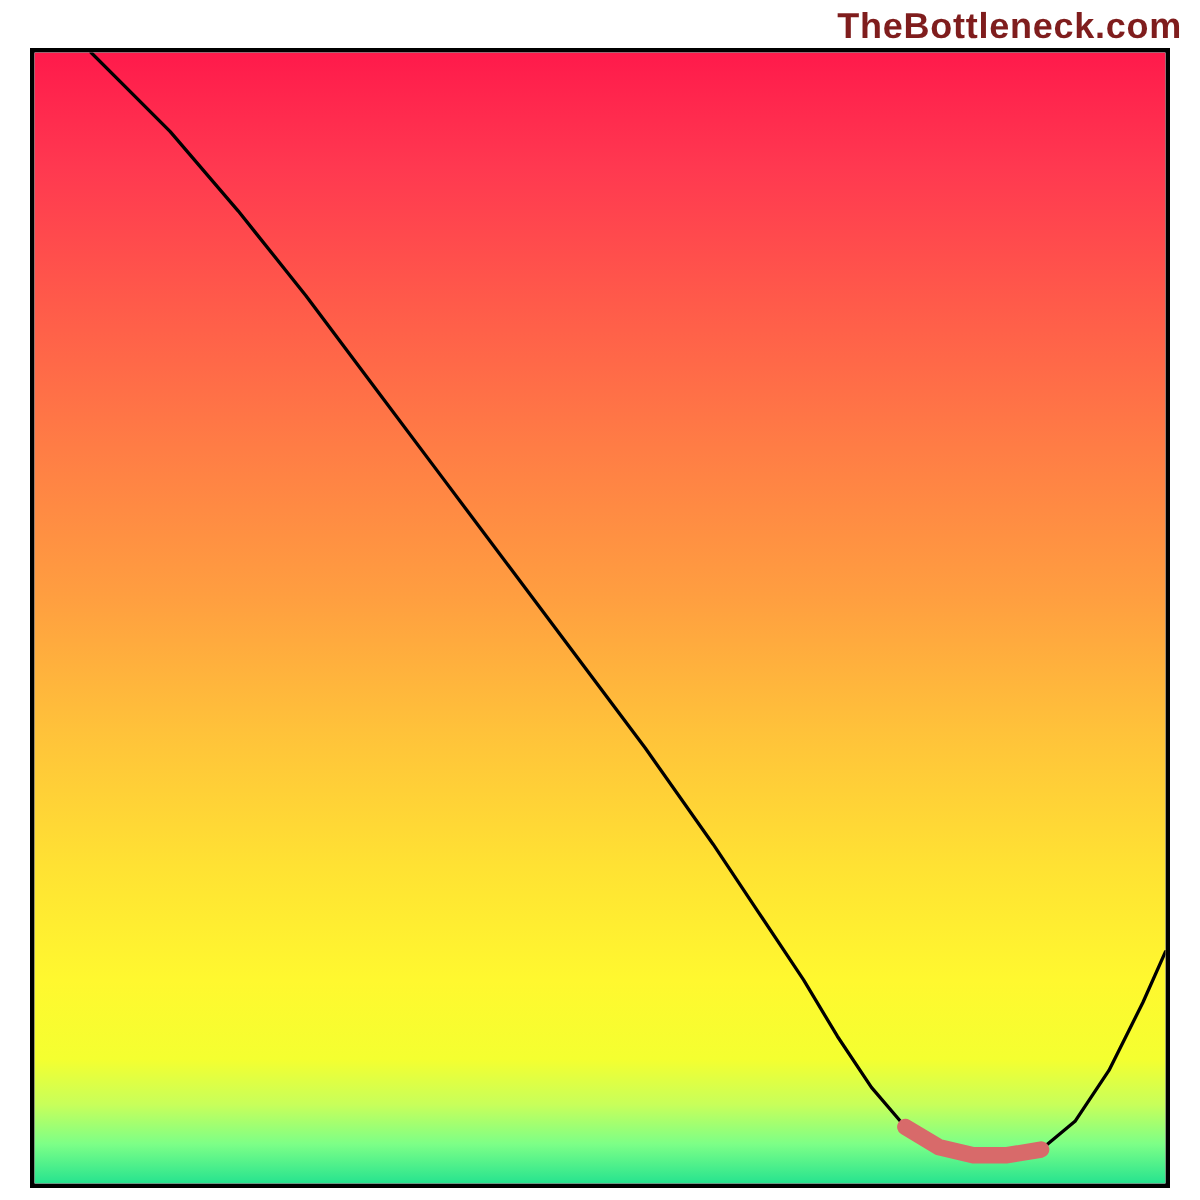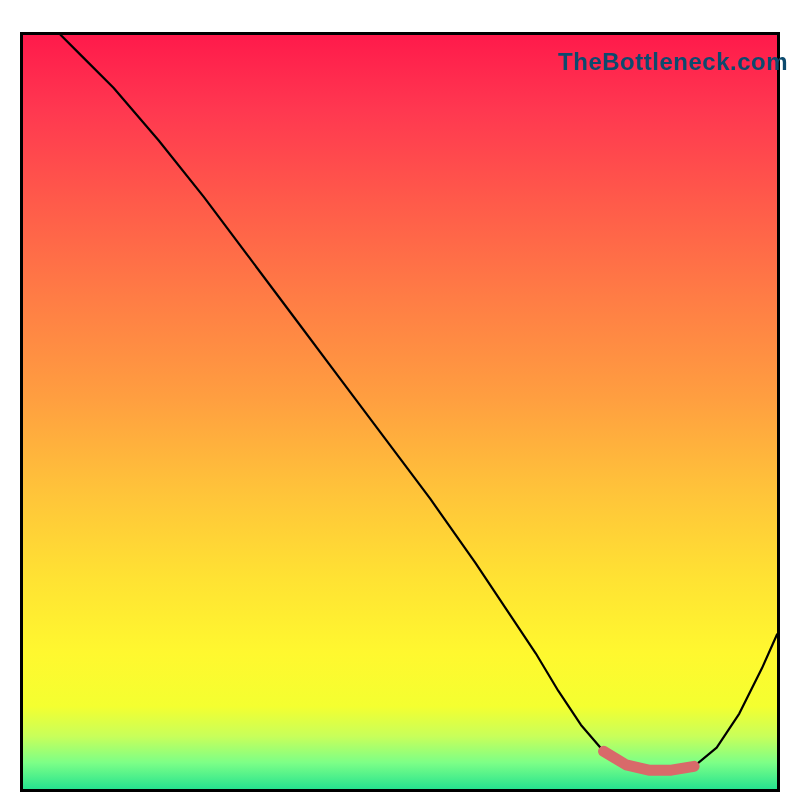--- a/index.html
+++ b/index.html
@@ -15,24 +15,23 @@
     position: relative;
     width: 800px;
     height: 800px;
   }
   .watermark {
     position: absolute;
     top: 4px;
     right: 12px;
     font-size: 24px;
     font-weight: bold;
-    color: #0c4a6e;
+    color: #7f1d1d;
     letter-spacing: 0.5px;
     z-index: 5;
-    margin-top: 44px;
   }
   .plot {
     position: absolute;
     box-sizing: border-box;
     border: 3px solid #000;
   }
   svg.gradient, svg.lines {
     position: absolute;
     left: 0;
     top: 0;

